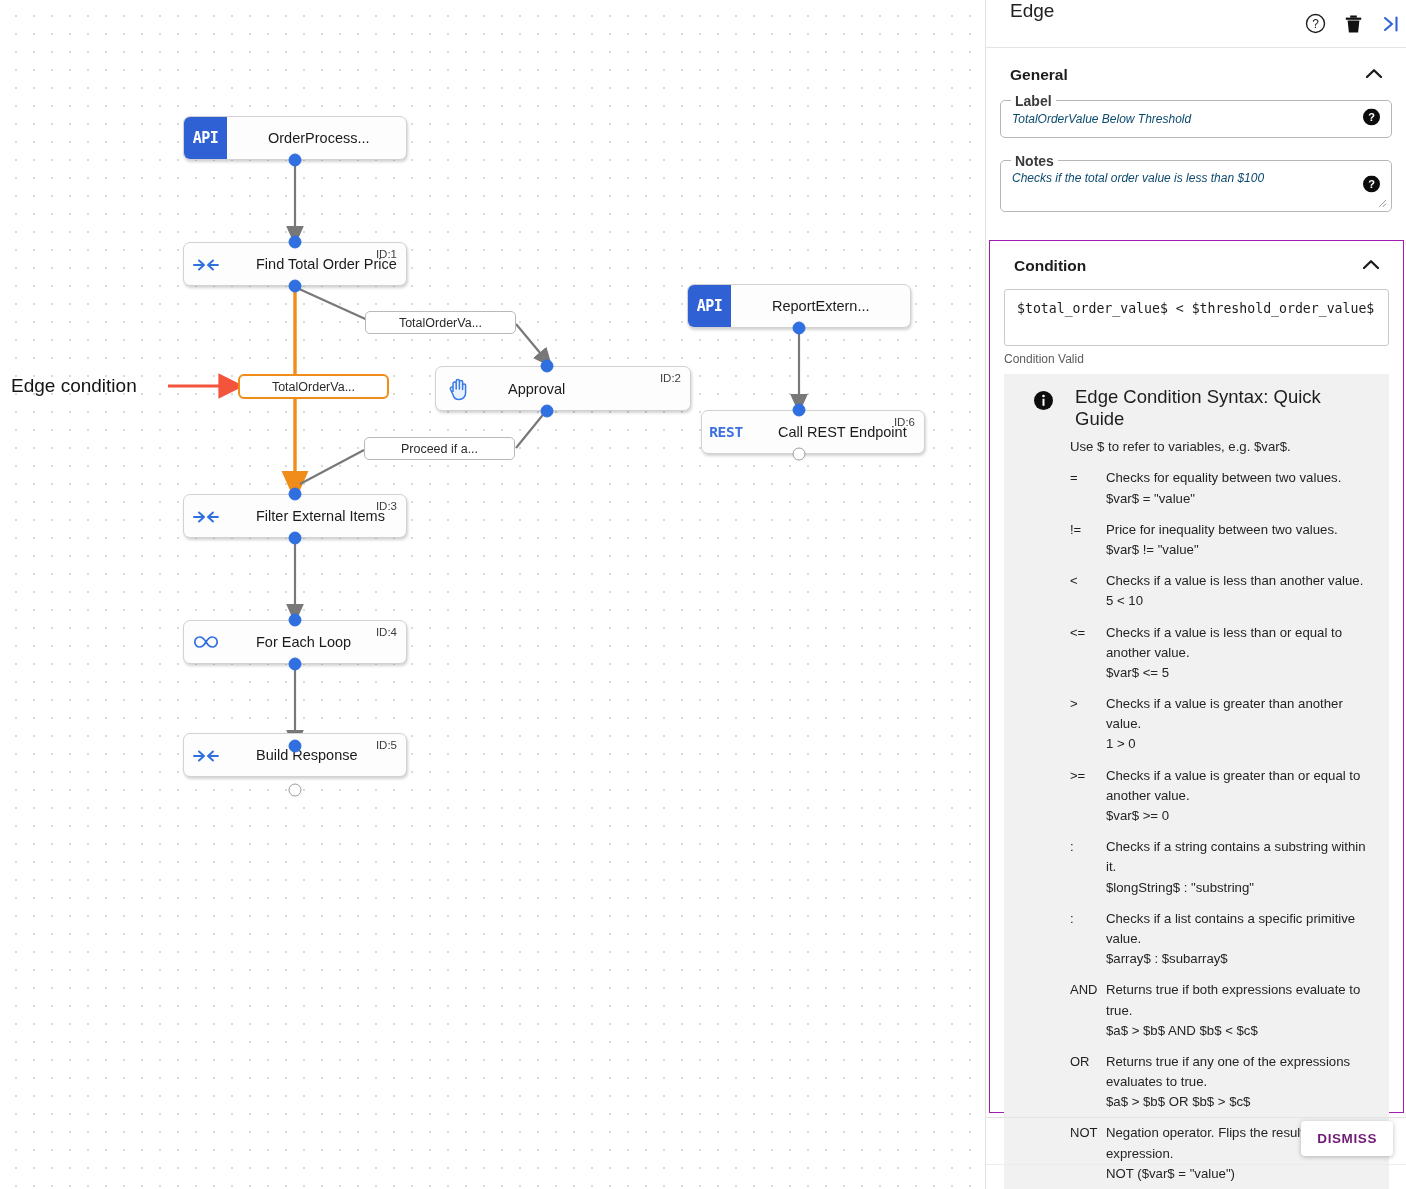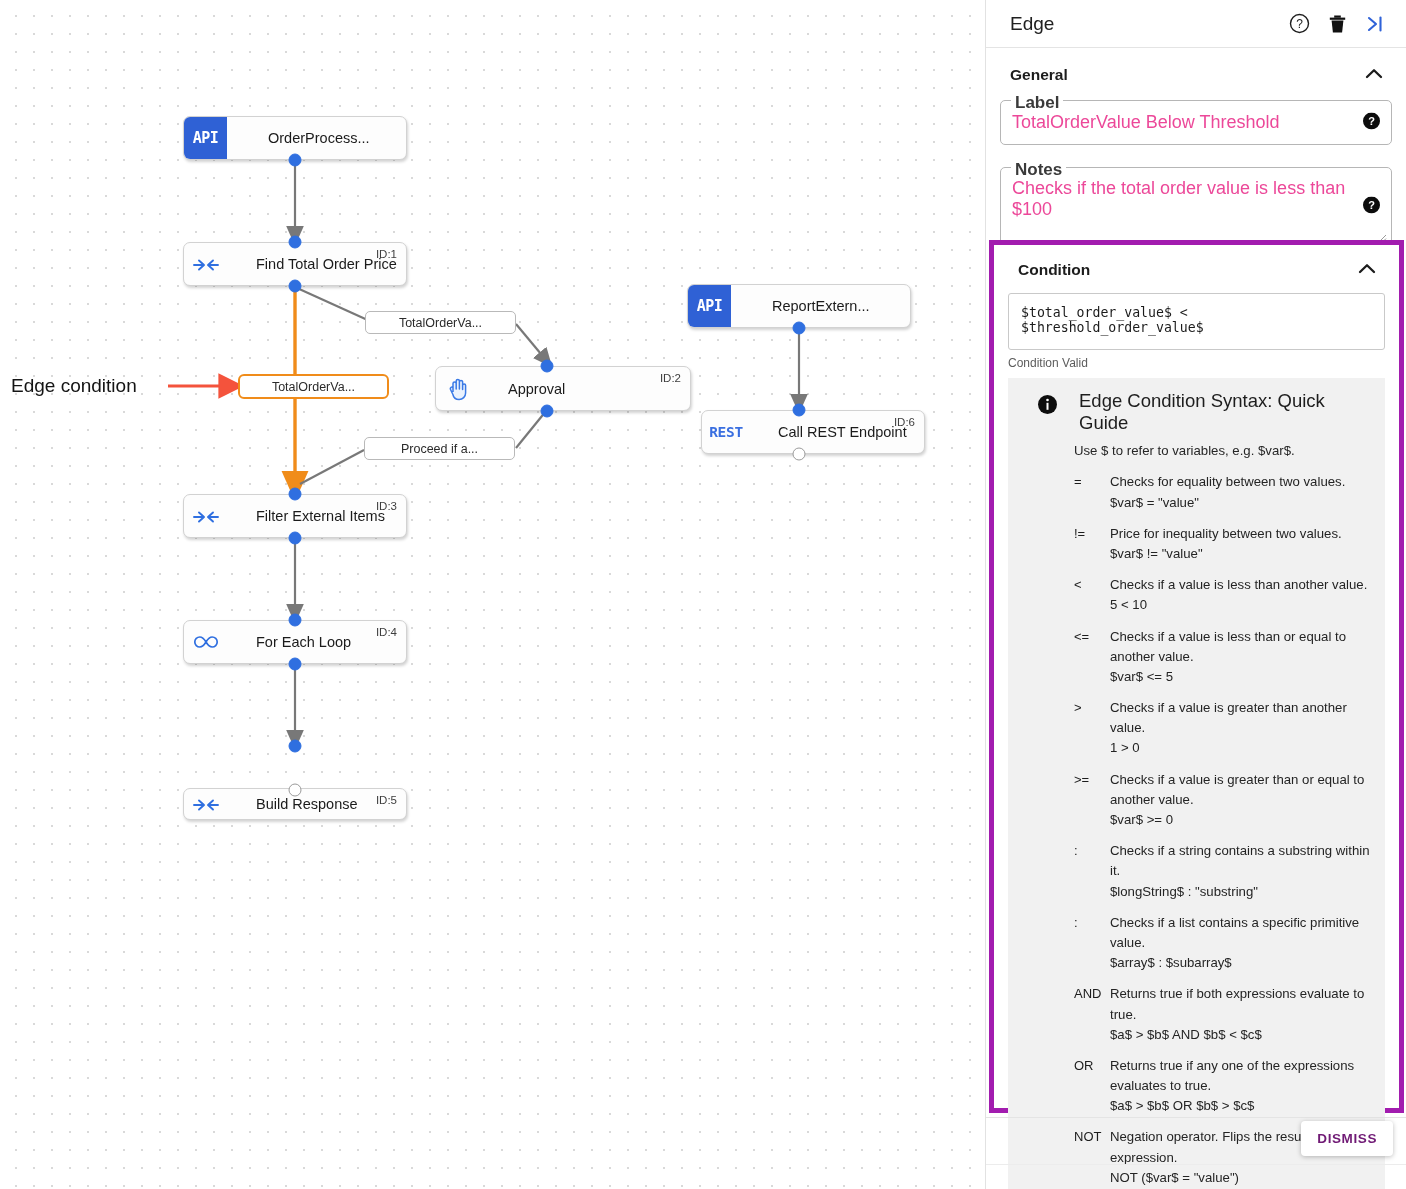--- a/index.html
+++ b/index.html
@@ -99,22 +99,22 @@
   }
 
   
   #panel {
     position: absolute; left: 985px; top: 0;
     width: 421px; height: 1189px;
     background: #ffffff;
     border-left: 1px solid #e2e2e2;
   }
   .panel-header {
-    height: 48px; display: flex; align-items: center;
-    padding: 0 20px 0 24px;
+    height: 48px; display: flex; 
+    padding: 0 4px 0 24px;
     border-bottom: 1px solid #e4e4e4;
   }
   .panel-title { font-size: 19px; color: #202020; flex: 1; }
   .hdr-icons { display: flex; align-items: center; gap: 18px; }
   .hdr-btn { display: flex; align-items: center; justify-content: center; cursor: pointer; }
 
   .section-head {
     display: flex; align-items: center; justify-content: space-between;
     padding: 18px 22px 10px 24px;
   }
@@ -123,42 +123,43 @@
   .field {
     position: relative;
     margin: 6px 14px 0 14px;
     border: 1px solid #b6b6b6;
     border-radius: 5px;
     background: #fff;
   }
   .field-label {
     position: absolute; top: -8px; left: 10px;
     background: #ffffff; padding: 0 4px;
-    font-size: 17px; color: #3a3a3a; font-weight: bold;
+    font-size: 14px; color: #3a3a3a; font-weight: bold;
   }
   .field-value {
-    font-size: 18px; color: #ec4899;
+    font-size: 12px; color: #0c4a6e;
     padding: 11px 44px 11px 11px;
+    font-style: italic;
   }
   .field-help {
     position: absolute; right: 11px; top: 50%; transform: translateY(-50%);
   }
   .notes-field .field-value { padding-top: 10px; padding-bottom: 26px; }
   .resize-grip {
     position: absolute; right: 4px; bottom: 3px;
     width: 9px; height: 9px;
     color: #8c8c8c; font-size: 10px; line-height: 9px;
   }
 
   
   #condition-box {
     position: absolute;
     left: 3px; top: 240px;
     width: 415px; height: 873px;
-    border: 5px solid #a21caf;
+    border: 1px solid #a21caf;
     background: #ffffff;
   }
   .cond-input {
     margin: 4px 14px 0 14px;
     border: 1px solid #c9c9c9;
     border-radius: 3px;
     height: 57px;
     padding: 11px 12px;
     font-family: "DejaVu Sans Mono", monospace;
     font-size: 13.2px;
@@ -299,21 +300,21 @@
         <svg width="28" height="16" viewBox="0 0 28 16">
           <path d="M14,8 c-2.2,-3.6 -4,-5 -6.2,-5 a5,5 0 0 0 0,10 c2.2,0 4,-1.4 6.2,-5 c2.2,-3.6 4,-5 6.2,-5 a5,5 0 0 1 0,10 c-2.2,0 -4,-1.4 -6.2,-5 z" stroke="#2f6fe0" stroke-width="1.7" fill="none"></path>
         </svg>
       </div>
       <div class="node-title">For Each Loop</div>
       <div class="node-id">ID:4</div>
     </div>
     <div class="port" style="left:295px; top:620px;"></div>
     <div class="port" style="left:295px; top:664px;"></div>
 
-    <div class="node" style="left:183px; top:788px; width:224px; height:32px;">
+    <div class="node" style="left:183px; top:733px; width:224px; height:44px;">
       <div class="icon-cell">
         <svg width="26" height="16" viewBox="0 0 26 16">
           <path d="M1,9 L10,9 M6,4.5 L11,9 L6,13.5" stroke="#2f6fe0" stroke-width="1.9" fill="none" stroke-linecap="round" stroke-linejoin="round"></path>
           <path d="M25,9 L16,9 M20,4.5 L15,9 L20,13.5" stroke="#2f6fe0" stroke-width="1.9" fill="none" stroke-linecap="round" stroke-linejoin="round"></path>
         </svg>
       </div>
       <div class="node-title">Build Response</div>
       <div class="node-id">ID:5</div>
     </div>
     <div class="port" style="left:295px; top:746px;"></div>

